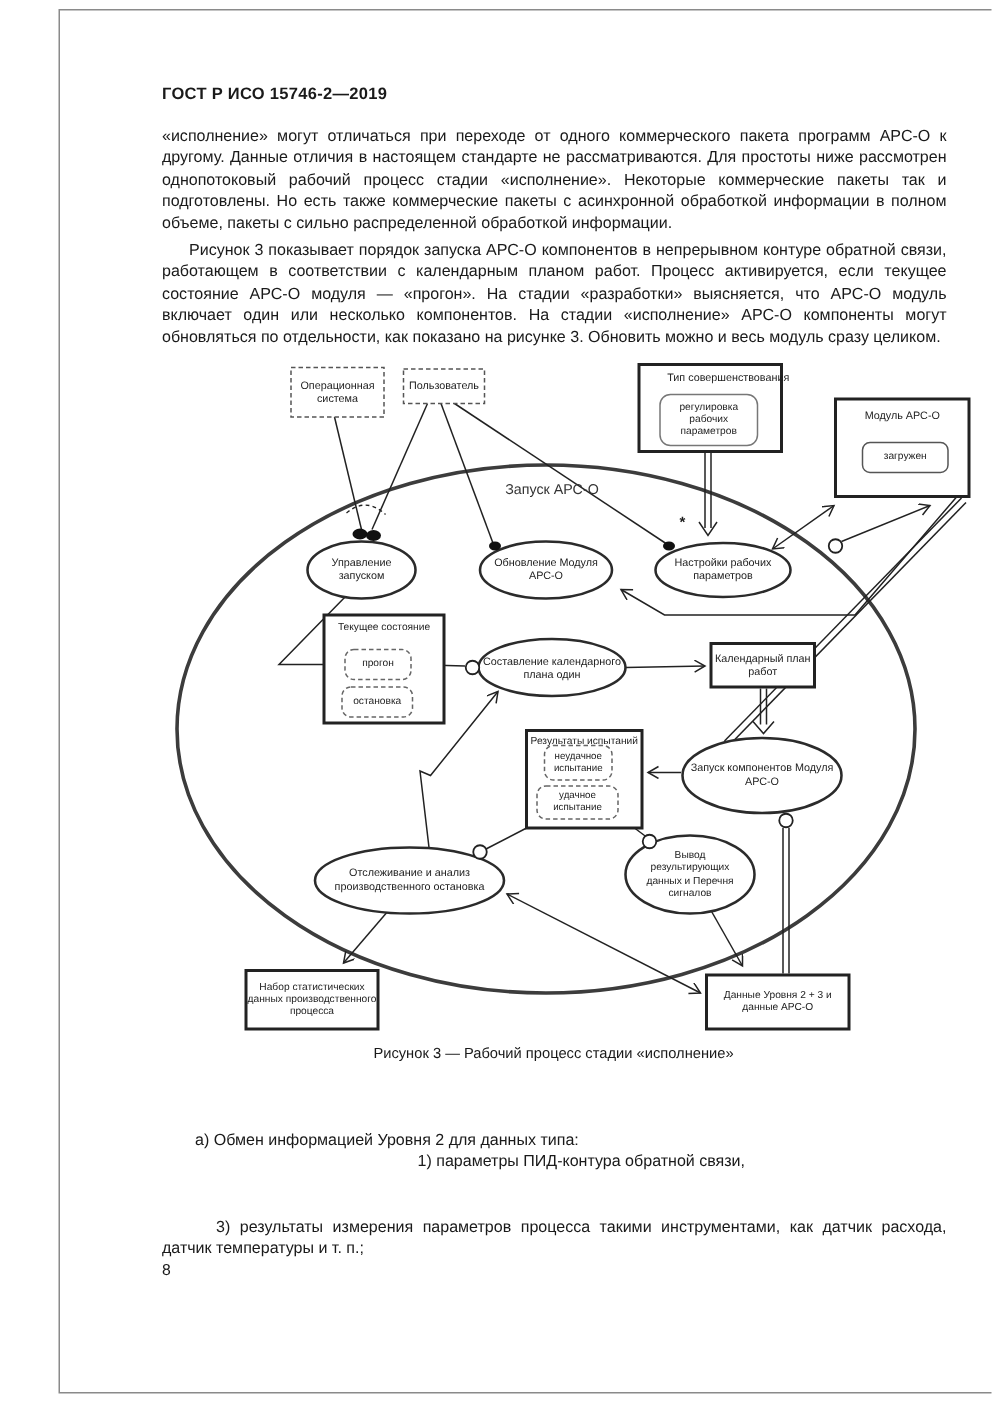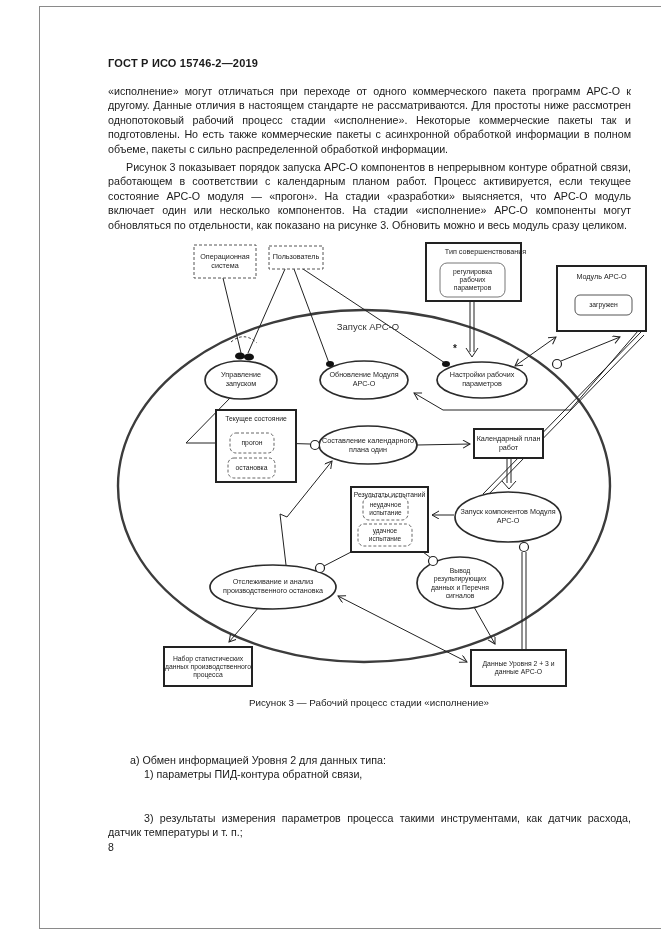--- a/index.html
+++ b/index.html
@@ -152,17 +152,17 @@
   <div class="lbl tiny" style="left:325px;top:524px;width:54px;height:22px;">удачное испытание</div>
   <div class="lbl" style="left:422px;top:494px;width:106px;height:46px;">Запуск компонентов Модуля АРС-О</div>
   <div class="lbl small" style="left:395px;top:558px;width:64px;height:51px;">Вывод результирующих данных и Перечня сигналов</div>
   <div class="lbl" style="left:177px;top:566px;width:126px;height:42px;">Отслеживание и анализ производственного остановка</div>
   <div class="lbl small" style="left:131px;top:648px;width:88px;height:38px;">Набор статистических данных производственного процесса</div>
   <div class="lbl small" style="left:438px;top:651px;width:95px;height:34px;">Данные Уровня 2 + 3 и данные АРС-О</div>
 
   <div class="caption">Рисунок 3 — Рабочий процесс стадии «исполнение»</div>
 
   <div class="para ind2" style="top:753px;">а) Обмен информацией Уровня 2 для данных типа:</div>
-  <div class="para ind3" style="top:767px;text-align:left;">1) параметры ПИД-контура обратной связи,</div>
+  <div class="para ind3" style="top:767px;text-align:center;">1) параметры ПИД-контура обратной связи,</div>
   <div class="para ind3" style="top:811px;">3) результаты измерения параметров процесса такими инструментами, как датчик расхода, датчик температуры и т. п.;</div>
 
   <div class="pageno">8</div>
 </div>
 
 </body></html>

